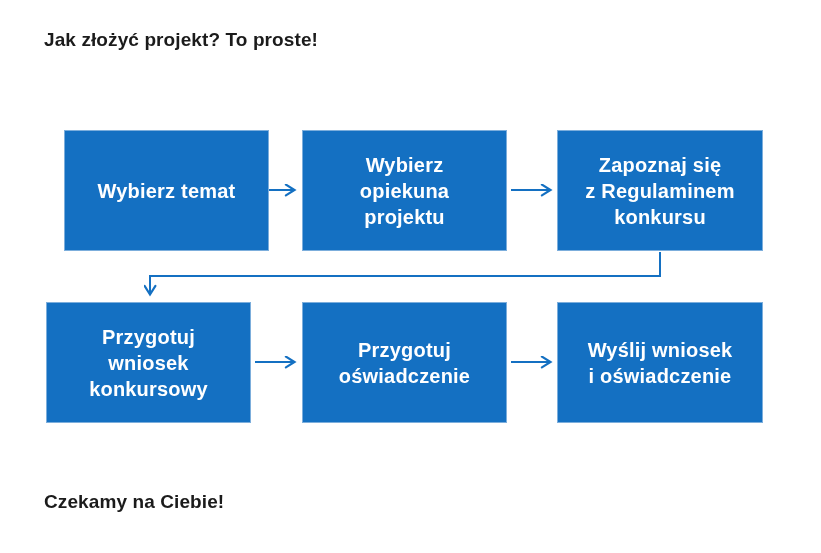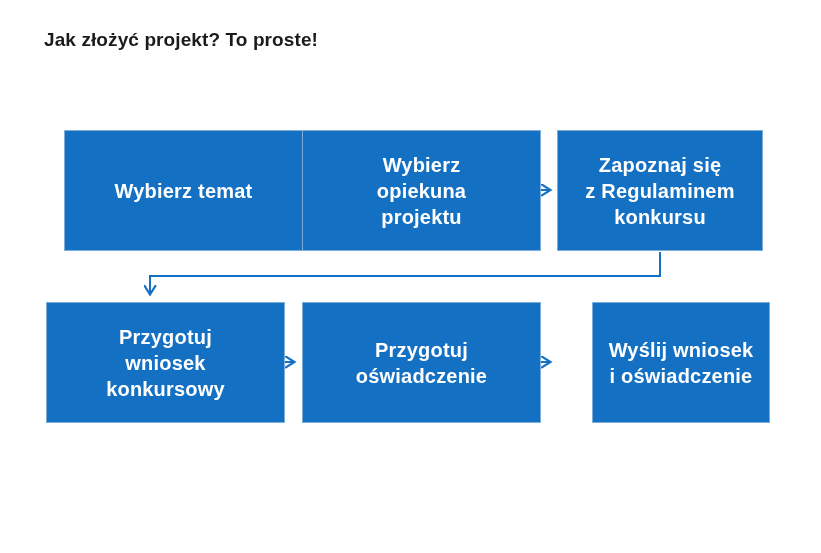--- a/index.html
+++ b/index.html
@@ -34,41 +34,41 @@
     position: absolute;
     left: 44px;
     top: 491px;
     font-size: 19px;
     font-weight: 700;
     letter-spacing: 0.1px;
     color: var(--title);
   }
   .box {
     position: absolute;
-    width: 239px;
+    width: 205px;
     height: 121px;
     background: var(--blue);
     border: 1px solid var(--box-border);
     color: var(--box-text);
     display: flex;
     align-items: center;
     justify-content: center;
     text-align: center;
     font-size: 20px;
     font-weight: 700;
     line-height: 1.3;
     white-space: pre-line;
     letter-spacing: 0.2px;
   }
   .b1 { left: 64px;  top: 130px; }
   .b2 { left: 302px; top: 130px; }
   .b3 { left: 557px; top: 130px; width: 206px; }
   .b4 { left: 46px;  top: 302px; }
   .b5 { left: 302px; top: 302px; }
-  .b6 { left: 557px; top: 302px; width: 178px; margin-left: 35px; }
+  .b6 { left: 557px; top: 302px; width: 206px; }
   svg.connectors {
     position: absolute;
     inset: 0;
     width: 821px;
     height: 553px;
     pointer-events: none;
   }
   svg.connectors line,
   svg.connectors polyline {
     stroke: var(--arrow);
@@ -123,14 +123,15 @@
   </div>
   <div class="box b5">
     <span>Przygotuj
 oświadczenie</span>
   </div>
   <div class="box b6">
     <span>Wyślij wniosek
 i oświadczenie</span>
   </div>
 
+  <div class="footer">Czekamy na Ciebie!</div>
 
 </div>
 
 </body></html>

